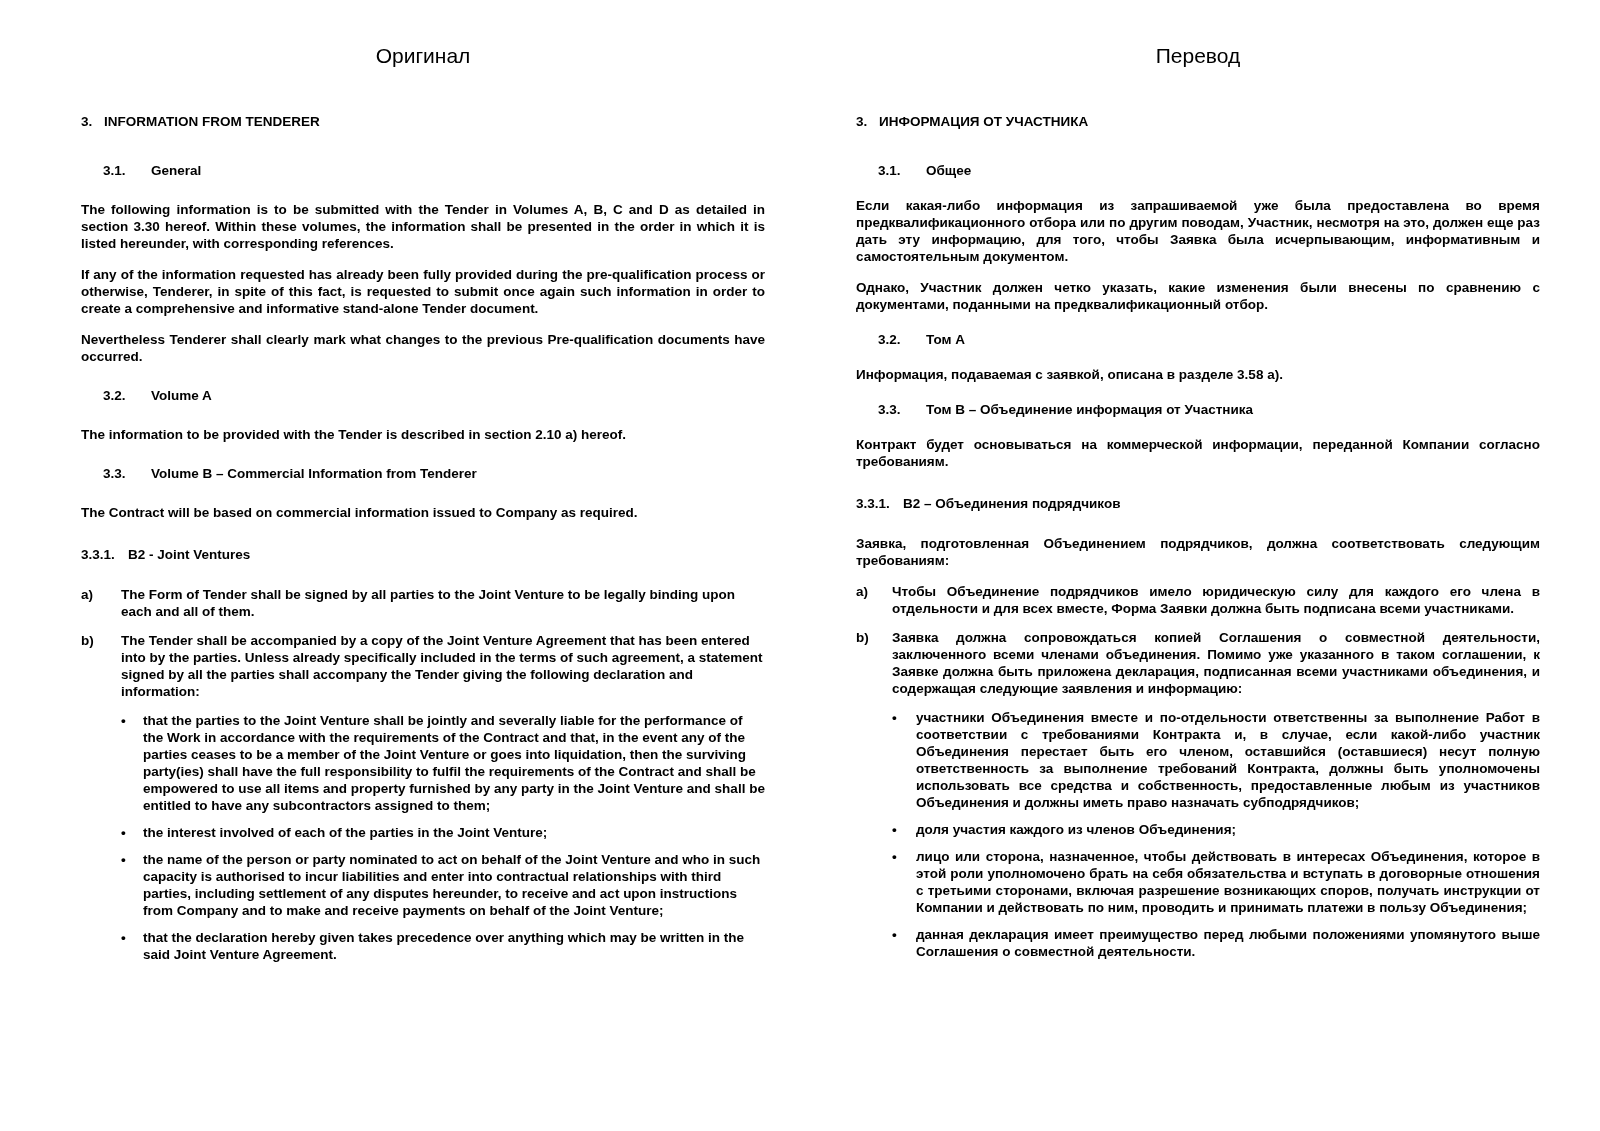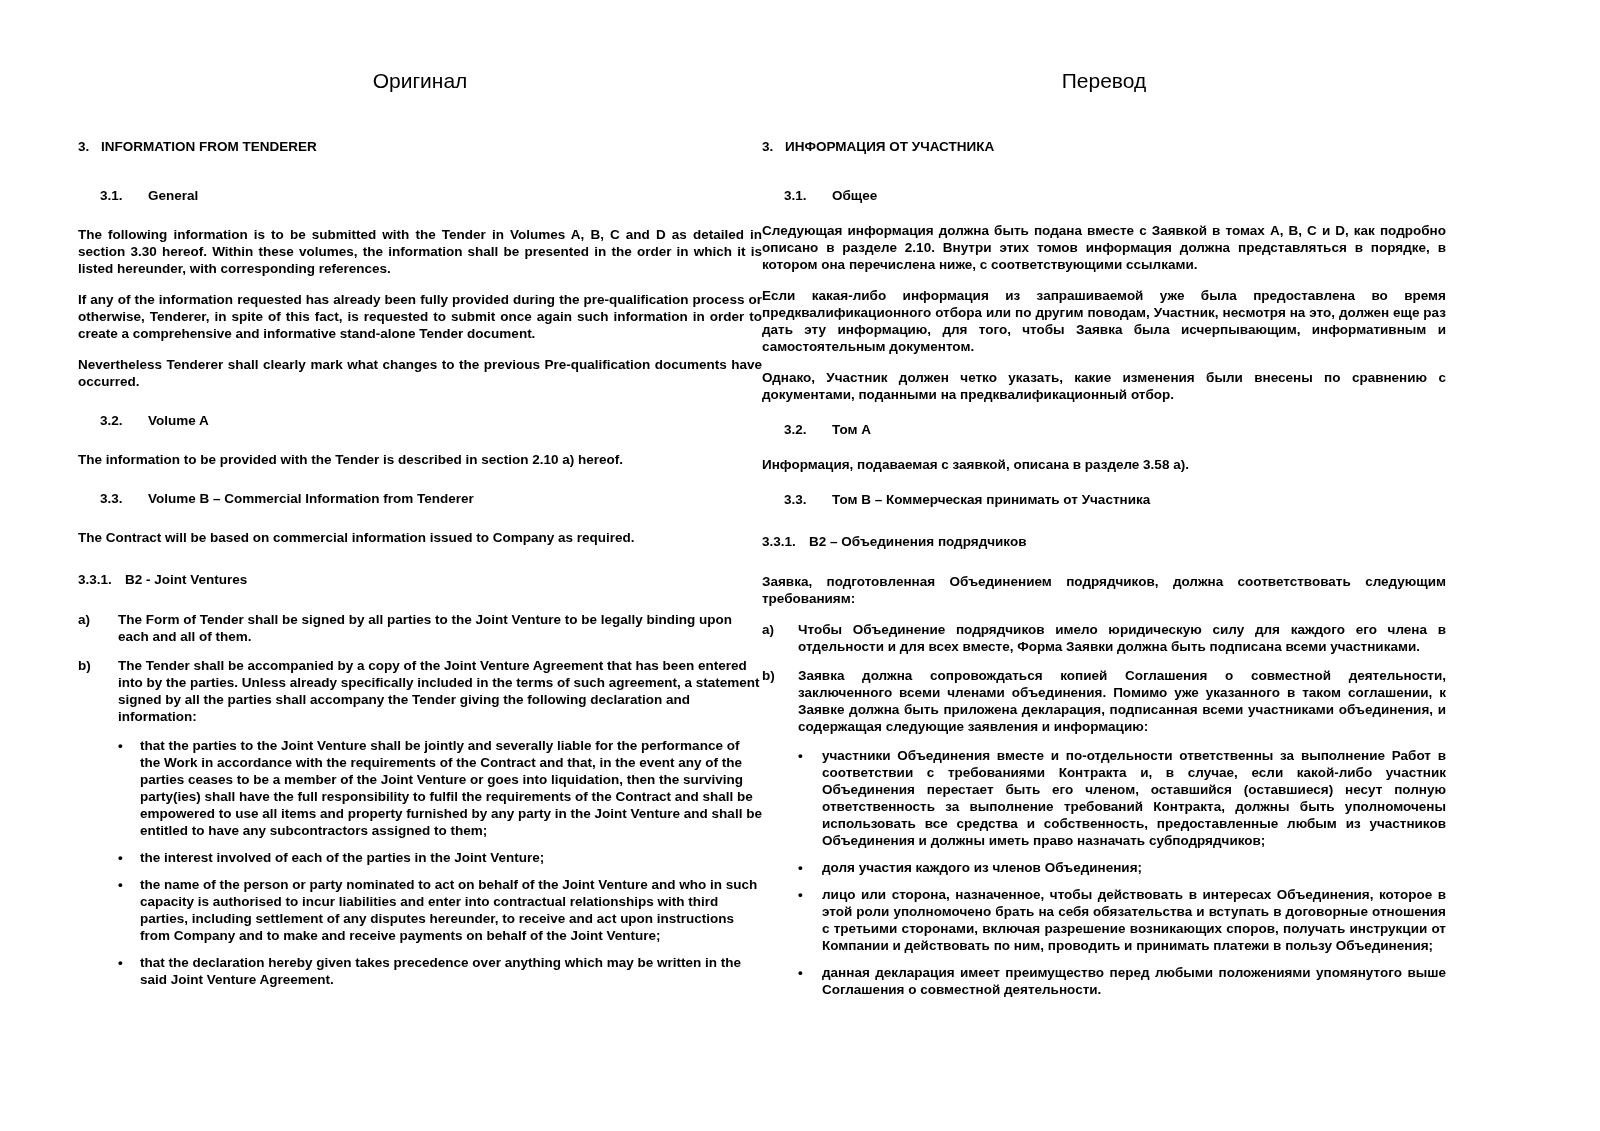--- a/index.html
+++ b/index.html
@@ -8,22 +8,24 @@
     width: 1600px; height: 1131px;
     background: #ffffff;
     color: #000000;
     font-family: "Liberation Sans", sans-serif;
     font-size: 13.5px;
     line-height: 17px;
     overflow: hidden;
   }
   .page {
     display: flex;
-    padding: 68px 60px 30px 78px;
+    padding: 43px 60px 30px 78px;
+    gap: 91px;
     width: 1600px;
+    justify-content: flex-end;
   }
   .col { width: 684px; flex: none; }
   .col-title {
     font-size: 21px;
     font-weight: 400;
     text-align: center;
     margin: 0 0 44px 0;
     line-height: 26px;
   }
   .block { margin: 0 0 14px 0; font-weight: bold; }
@@ -117,32 +119,32 @@
     <h1 class="col-title">Перевод</h1>
     <div class="blocks">
         <div class="block block-h1">
           <span class="marker">3.</span>
           <span class="text">ИНФОРМАЦИЯ ОТ УЧАСТНИКА</span>
         </div>
         <div class="block block-h2">
           <span class="marker">3.1.</span>
           <span class="text">Общее</span>
         </div>
-        <div class="block block-p">Следующая информация должна быть подана вместе с Заявкой в томах A, B, C и D, как подробно описано в разделе 2.10. Внутри этих томов информация должна представляться в порядке, в котором она перечислена ниже, с соответствующими ссылками.</div>
         <div class="block block-p">Если какая-либо информация из запрашиваемой уже была предоставлена во время предквалификационного отбора или по другим поводам, Участник, несмотря на это, должен еще раз дать эту информацию, для того, чтобы Заявка была исчерпывающим, информативным и самостоятельным документом.</div>
         <div class="block block-p">Однако, Участник должен четко указать, какие изменения были внесены по сравнению с документами, поданными на предквалификационный отбор.</div>
         <div class="block block-h2">
           <span class="marker">3.2.</span>
           <span class="text">Том A</span>
         </div>
         <div class="block block-p">Информация, подаваемая с заявкой, описана в разделе 3.58 а).</div>
         <div class="block block-h2">
           <span class="marker">3.3.</span>
-          <span class="text">Том B – Коммерческая принимать от Участника</span>
+          <span class="text">Том B – Объединение информация от Участника</span>
         </div>
+        <div class="block block-p">Контракт будет основываться на коммерческой информации, переданной Компании согласно требованиям.</div>
         <div class="block block-h1b">
           <span class="marker">3.3.1.</span>
           <span class="text">B2 – Объединения подрядчиков</span>
         </div>
         <div class="block block-p">Заявка, подготовленная Объединением подрядчиков, должна соответствовать следующим требованиям:</div>
         <div class="block block-li">
           <span class="marker">a)</span>
           <span class="text">Чтобы Объединение подрядчиков имело юридическую силу для каждого его члена в отдельности и для всех вместе, Форма Заявки должна быть подписана всеми участниками.</span>
         </div>
         <div class="block block-li">

